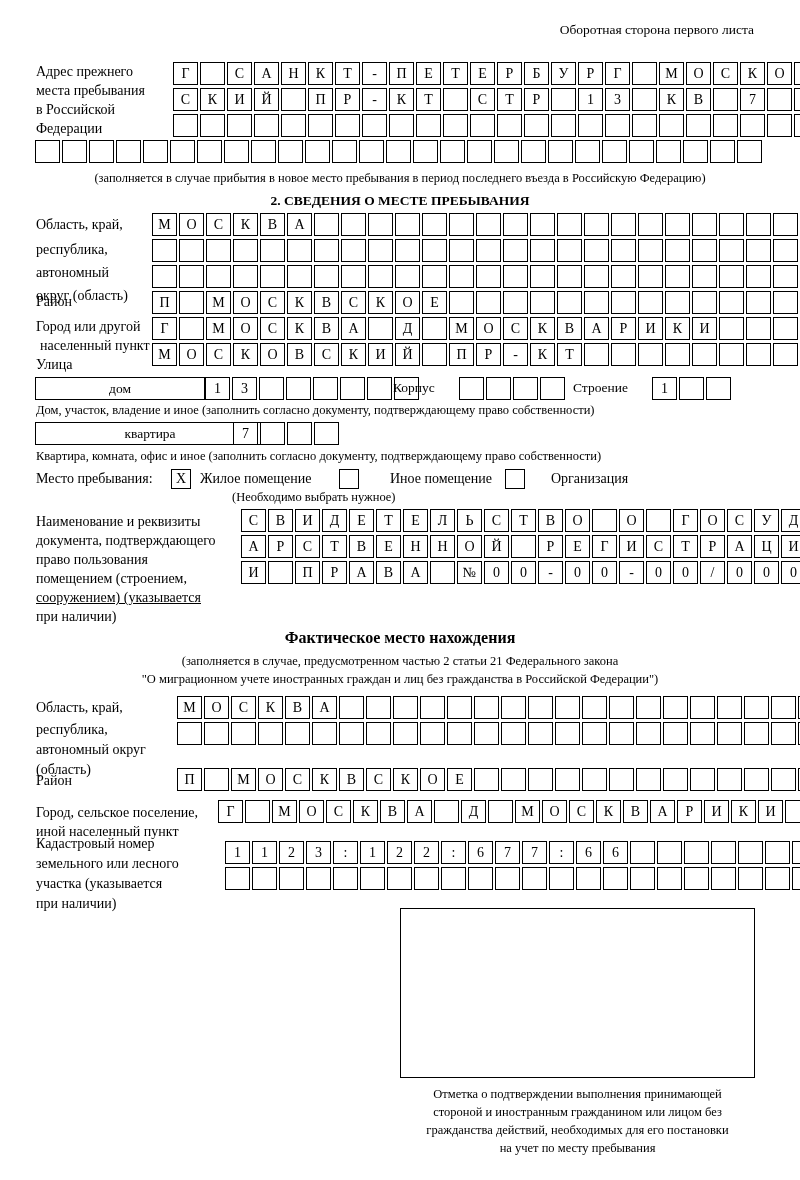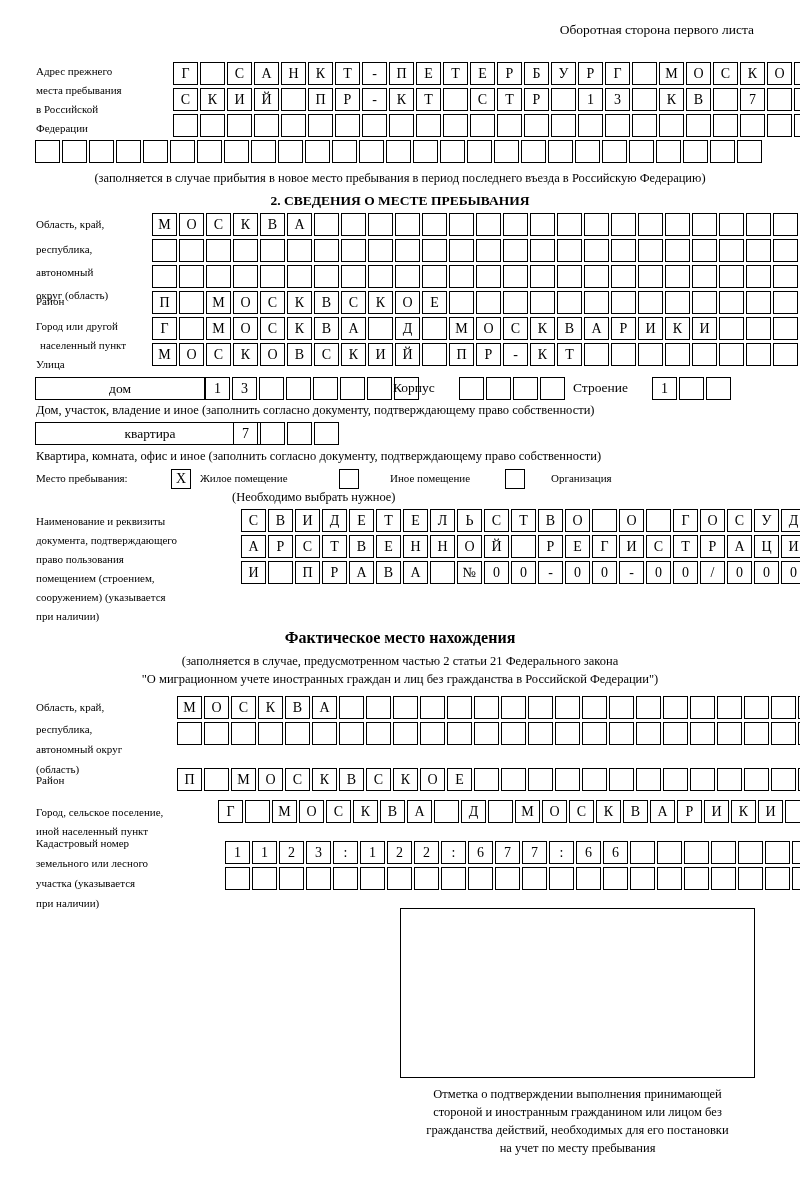--- a/index.html
+++ b/index.html
@@ -21,21 +21,21 @@
     overflow: hidden;
   }
   .hdr-right {
     position: absolute;
     right: 46px;
     top: 22px;
     font-size: 13.5px;
   }
   .lbl {
     position: absolute;
-    font-size: 11px;
+    font-size: 14px;
     line-height: 19px;
     white-space: pre;
   }
   .lbl.small { font-size: 12.5px; }
   .center-note {
     position: absolute;
     font-size: 12.5px;
     text-align: center;
     line-height: 17px;
   }
@@ -444,21 +444,21 @@
   <div style="position:absolute; left:339px; top:469px;" class="chk"></div>
   <div class="lbl" style="left:390px; top:469px;">Иное помещение</div>
   <div style="position:absolute; left:505px; top:469px;" class="chk"></div>
   <div class="lbl" style="left:551px; top:469px;">Организация</div>
   <div class="lbl small" style="left:232px; top:488px;">(Необходимо выбрать нужное)</div>
 
   <div class="lbl" style="left:36px; top:512px;">Наименование и реквизиты</div>
   <div class="lbl" style="left:36px; top:531px;">документа, подтверждающего</div>
   <div class="lbl" style="left:36px; top:550px;">право пользования</div>
   <div class="lbl" style="left:36px; top:569px;">помещением (строением,</div>
-  <div class="lbl" style="left:36px; top:588px;">сооружением) (указывается</div>
+  <div class="lbl" style="left:36px; top:588px;text-decoration:underline;">сооружением) (указывается</div>
   <div class="lbl" style="left:36px; top:607px;">при наличии)</div>
 
   <div class="row" id="s2-doc-0" style="left:241px; top:509px;">
       <div class="cell">С</div>
       <div class="cell">В</div>
       <div class="cell">И</div>
       <div class="cell">Д</div>
       <div class="cell">Е</div>
       <div class="cell">Т</div>
       <div class="cell">Е</div>

